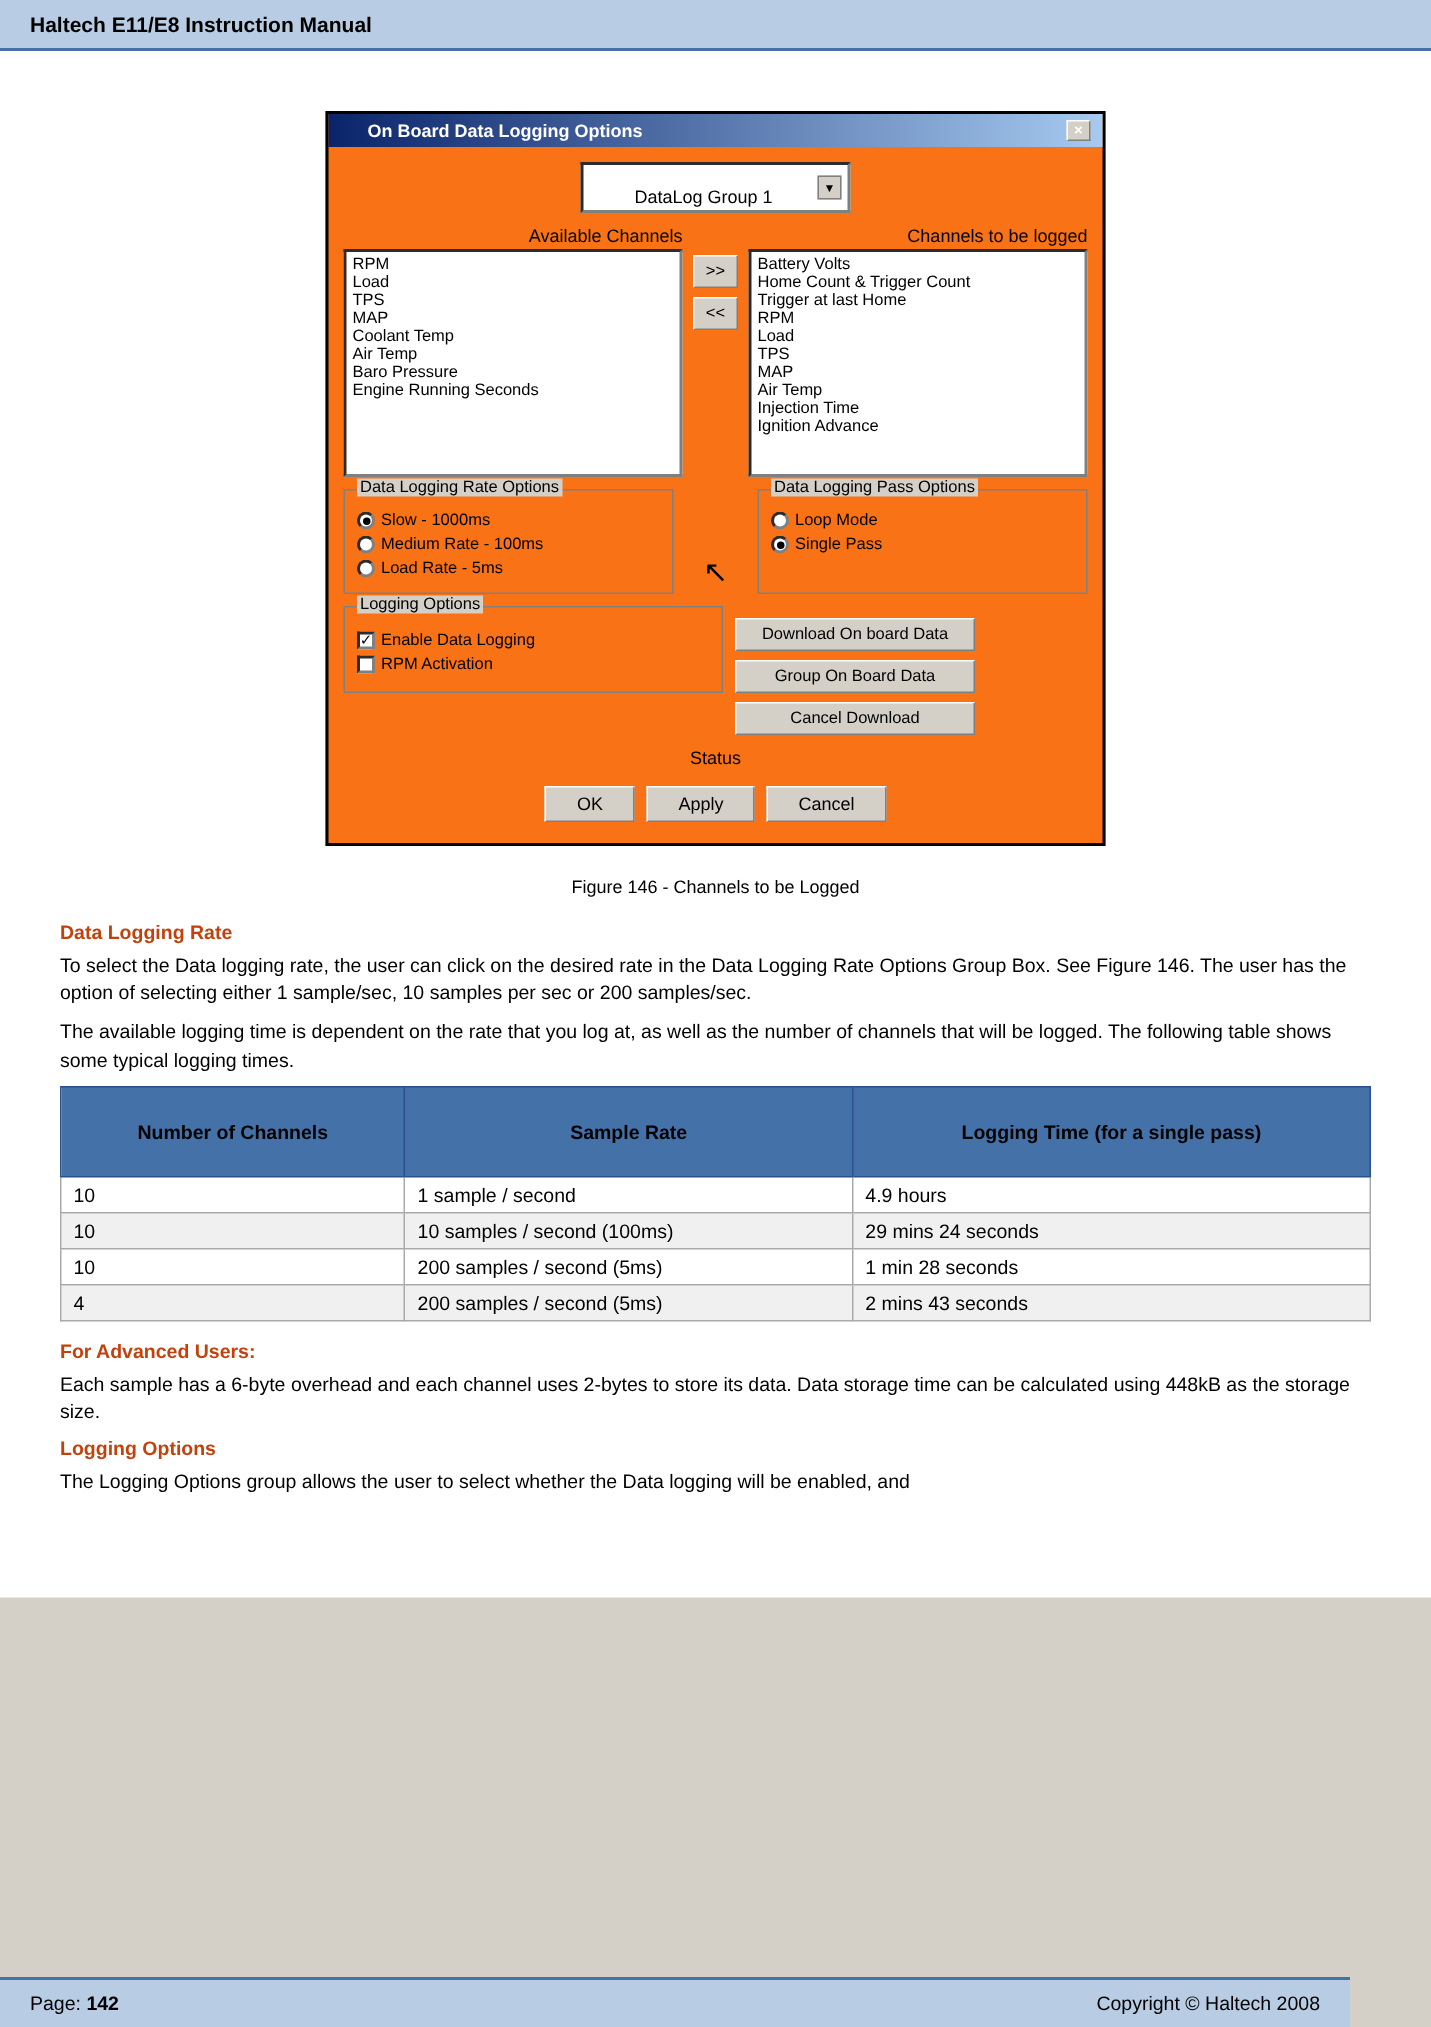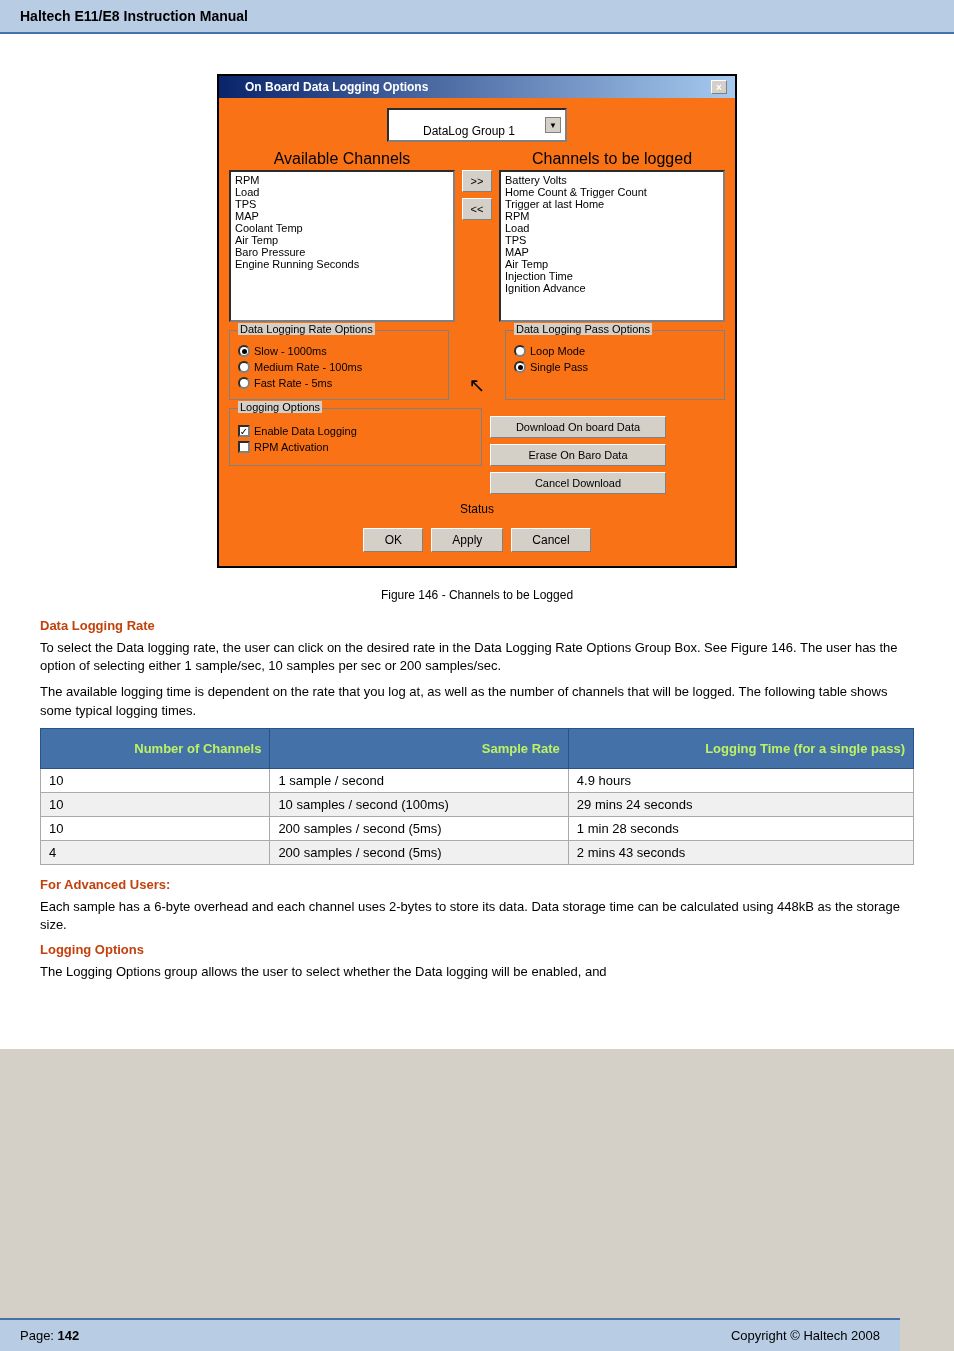--- a/index.html
+++ b/index.html
@@ -117,22 +117,22 @@
       gap: 4px;
       margin-bottom: 8px;
       align-items: flex-start;
     }
 
     .channel-panel {
       flex: 1;
     }
 
     .channel-panel-label {
-      font-size: 16px;
-      text-align: center;
+      font-size: 12px;
+      text-align: right;
       margin-bottom: 2px;
     }
 
     .channel-listbox {
       border: 2px inset #808080;
       background: #fff;
       height: 152px;
       overflow-y: auto;
       font-size: 11px;
       padding: 2px;
@@ -274,21 +274,21 @@
       background: #d4d0c8;
       border: 1px solid;
       border-top-color: #fff;
       border-left-color: #fff;
       border-bottom-color: #808080;
       border-right-color: #808080;
       padding: 4px 5px;
       font-size: 11px;
       cursor: pointer;
       text-align: center;
-      width: 176px;
+      width: 160px;
     }
 
     .cursor-icon {
       font-size: 20px;
       margin-top: 10px;
       display: inline-block;
     }
 
     
     .status-section {
@@ -344,23 +344,23 @@
     
     .data-table {
       width: 100%;
       border-collapse: collapse;
       margin-bottom: 12px;
       font-size: 13px;
     }
 
     .data-table th {
       background: #4472a8;
-      color: #bef264;
-      padding: 12px 8px;
-      text-align: right;
+      color: #000000;
+      padding: 22px 8px;
+      text-align: center;
       border: 1px solid #2a5090;
     }
 
     .data-table td {
       padding: 4px 8px;
       border: 1px solid #aaa;
       background: #fff;
     }
 
     .data-table tr:nth-child(even) td {
@@ -472,21 +472,21 @@
           <div class="radio-option">
                 <div class="radio-btn checked"></div>
                 <span>Slow - 1000ms</span>
               </div>
               <div class="radio-option">
                 <div class="radio-btn"></div>
                 <span>Medium Rate - 100ms</span>
               </div>
               <div class="radio-option">
                 <div class="radio-btn"></div>
-                <span>Fast Rate - 5ms</span>
+                <span>Load Rate - 5ms</span>
               </div>
             </div>
 
           <div style="display:flex;align-items:center;justify-content:center;width:40px;padding-top:30px;">
             <span class="cursor-icon">↖</span>
           </div>
 
           <div class="options-group" style="flex:1;">
             <span class="options-group-title">Data Logging Pass Options</span>
             <div style="height:8px;"></div>
@@ -514,21 +514,21 @@
               </div>
               <div class="checkbox-option">
                 <div class="checkbox-box"></div>
                 <span>RPM Activation</span>
               </div>
             </div>
 
           <div class="action-buttons">
 
           <button class="action-btn">Download On board Data</button>
-              <button class="action-btn">Erase On Baro Data</button>
+              <button class="action-btn">Group On Board Data</button>
               <button class="action-btn">Cancel Download</button>
             </div>
         </div>
 
         <div class="status-section">
           <span>Status</span>
         </div>
 
         <div class="dialog-footer">
           <button class="dialog-btn">OK</button>

